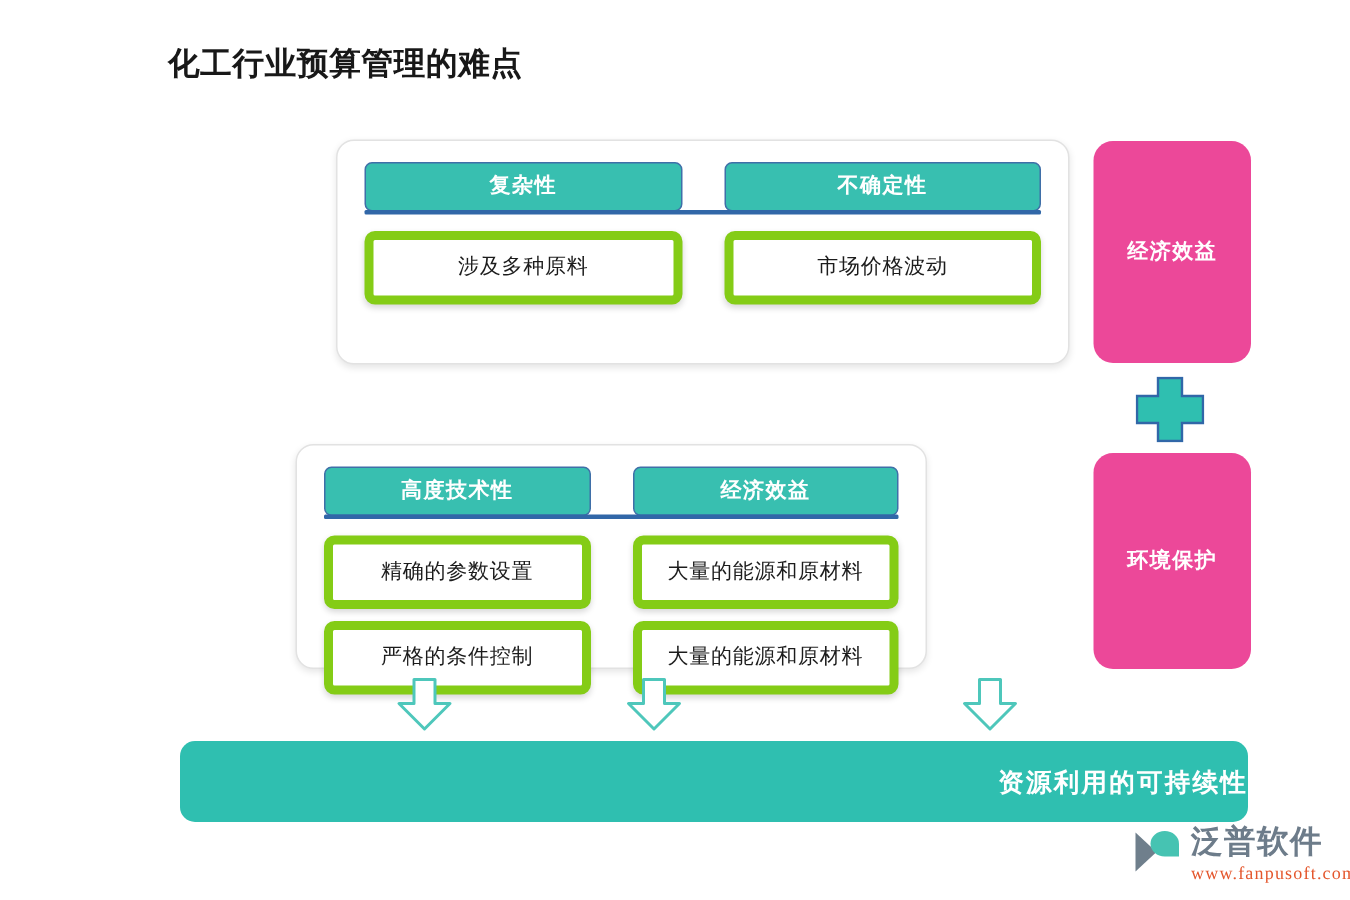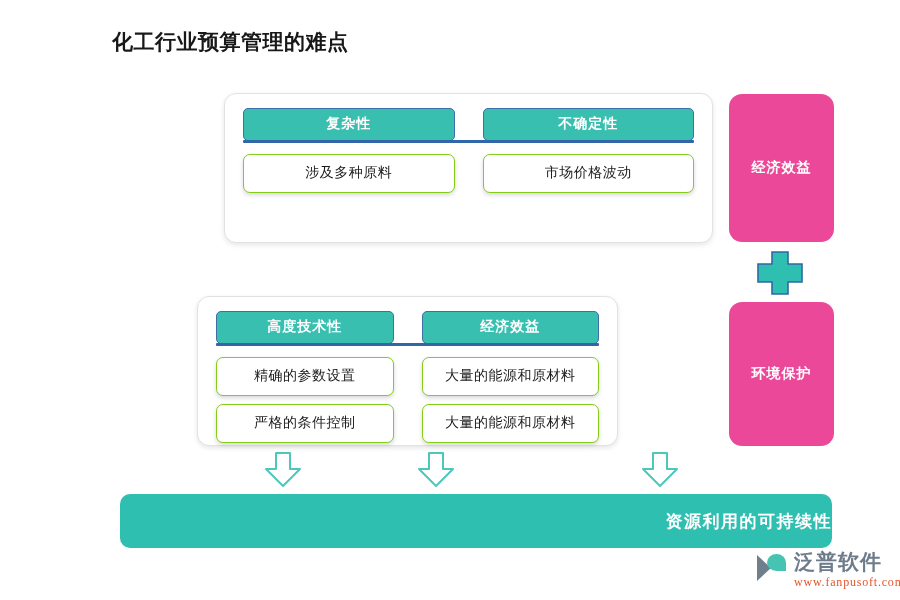--- a/index.html
+++ b/index.html
@@ -124,21 +124,21 @@
     border-radius: 1px;
   }
   .items {
     display: flex;
     flex-direction: column;
     gap: 8px;
     margin-top: 13px;
   }
   .item {
     background: #ffffff;
-    border: 1px solid #84cc16;
+    border: 6px solid #84cc16;
     border-radius: 7px;
     box-shadow: 0 2px 4px rgba(0,0,0,0.16);
     color: #1c1c1c;
     font-size: 14px;
     text-align: center;
     padding: 9px 0 10px 0;
     letter-spacing: 0.5px;
     box-sizing: border-box;
   }
 

